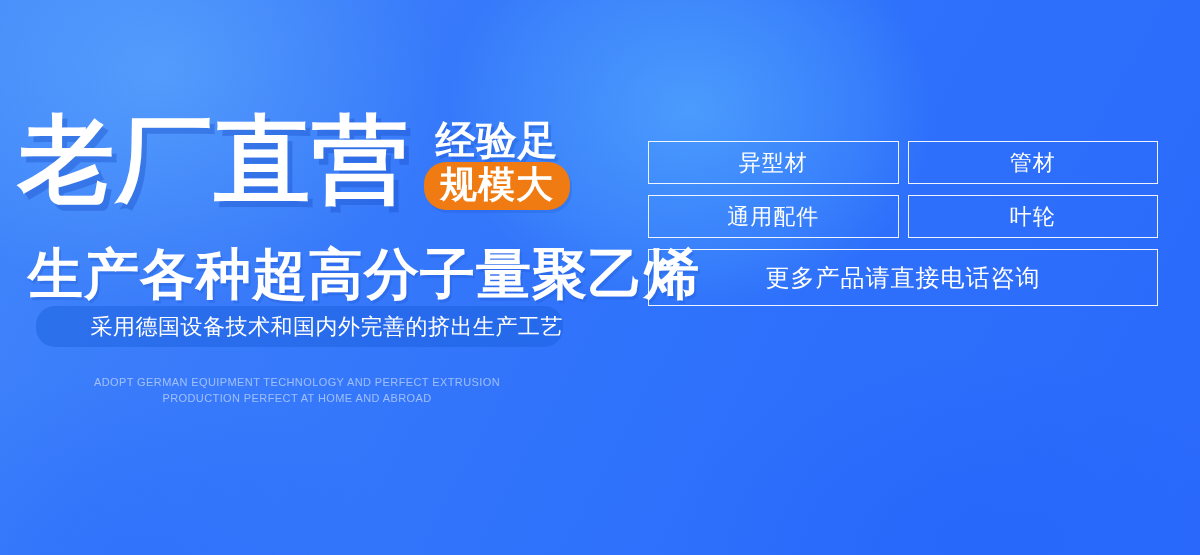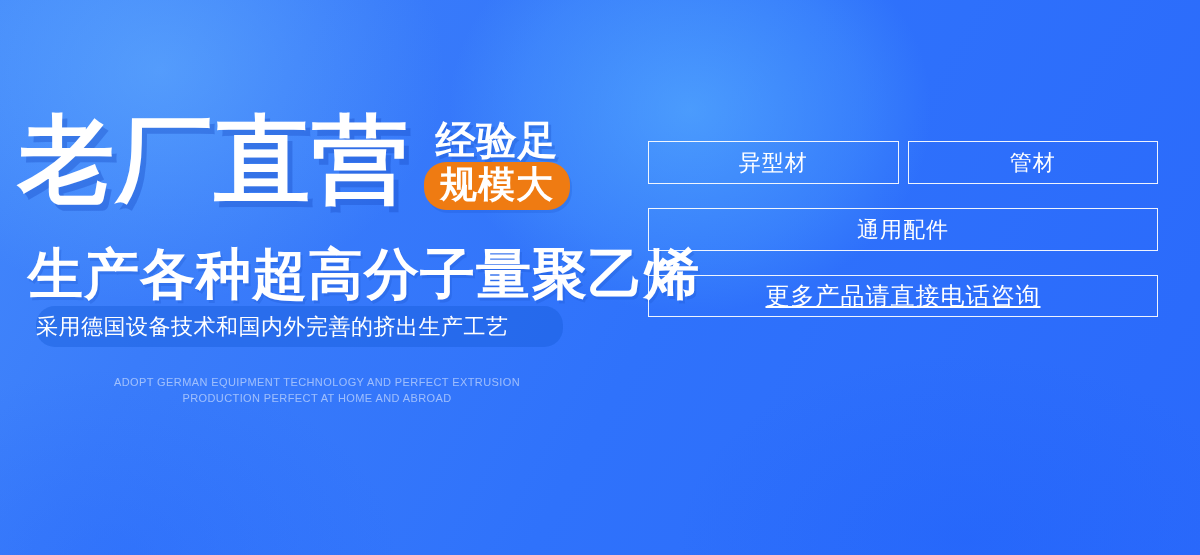--- a/index.html
+++ b/index.html
@@ -139,55 +139,55 @@
 
   .tagline-band {
     position: absolute;
     left: 36px;
     top: 306px;
     width: 527px;
     height: 41px;
     background: rgba(20,90,215,0.40);
     display: flex;
     align-items: center;
-    justify-content: flex-start;
+    justify-content: flex-end;
     border-radius: 19px;
   }
   .tagline-band-text {
     font-size: 22px;
     line-height: 22px;
     color: #ffffff;
     letter-spacing: 0.5px;
     white-space: nowrap;
   }
 
   .english-lines {
     position: absolute;
-    left: 52px;
+    left: 32px;
     top: 374px;
     width: 530px;
     text-align: center;
     color: rgba(255,255,255,0.52);
     font-size: 11px;
     line-height: 16px;
     letter-spacing: 0.4px;
   }
 
   
   .product-grid {
     position: absolute;
     left: 648px;
     top: 141px;
     width: 510px;
   }
 
   .grid-row {
     display: flex;
     gap: 9px;
-    margin-bottom: 24px;
+    margin-bottom: 11px;
   }
 
   .product-btn {
     flex: 1 1 0;
     height: 43px;
     border: 1px solid rgba(255,255,255,0.92);
     box-sizing: border-box;
     display: flex;
     align-items: center;
     justify-content: center;
@@ -195,23 +195,22 @@
     color: #ffffff;
     font-size: 22px;
     line-height: 22px;
     letter-spacing: 1px;
     white-space: nowrap;
     cursor: pointer;
   }
 
   .product-btn.wide {
     flex: 1 1 100%;
-    height: 42px;
+    height: 57px;
     font-size: 24px;
-    text-decoration: underline;
   }
 </style>
 </head>
 <body>
 
 <div id="banner">
 
   <div class="glow-a"></div>
   <div class="glow-b"></div>
   <div class="glow-c"></div>
@@ -243,20 +242,21 @@
 
   <div class="product-grid">
 
     <div class="grid-row">
       <div class="product-btn">异型材</div>
       <div class="product-btn">管材</div>
     </div>
 
     <div class="grid-row">
       <div class="product-btn">通用配件</div>
+      <div class="product-btn">叶轮</div>
     </div>
 
 
     <div class="grid-row">
       <div class="product-btn wide">更多产品请直接电话咨询</div>
     </div>
 
   </div>
 
 </div>

